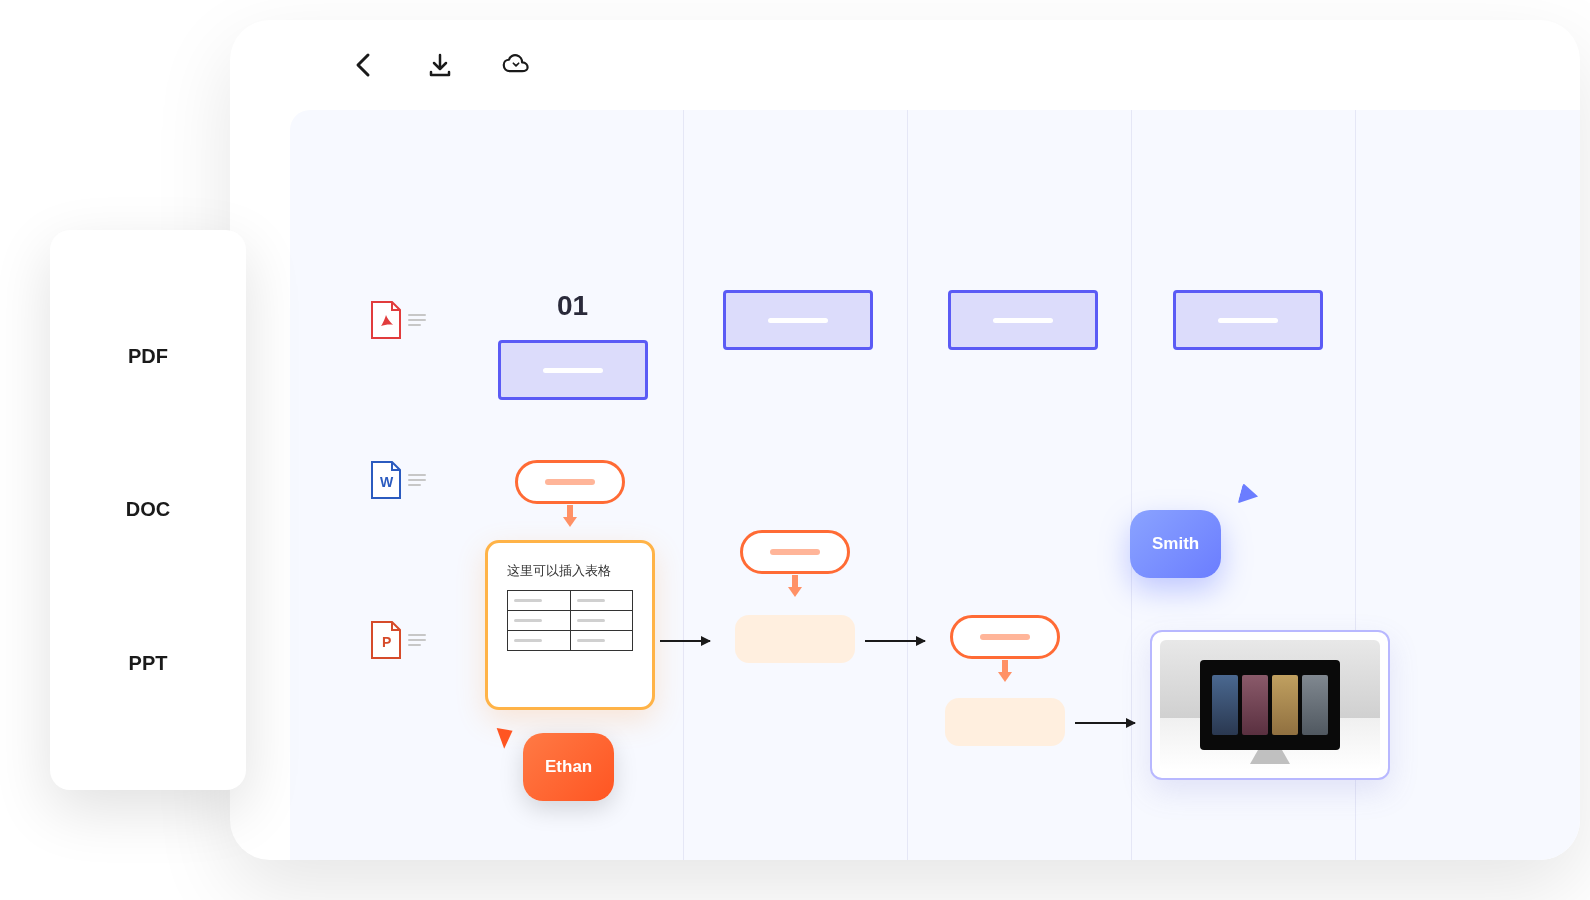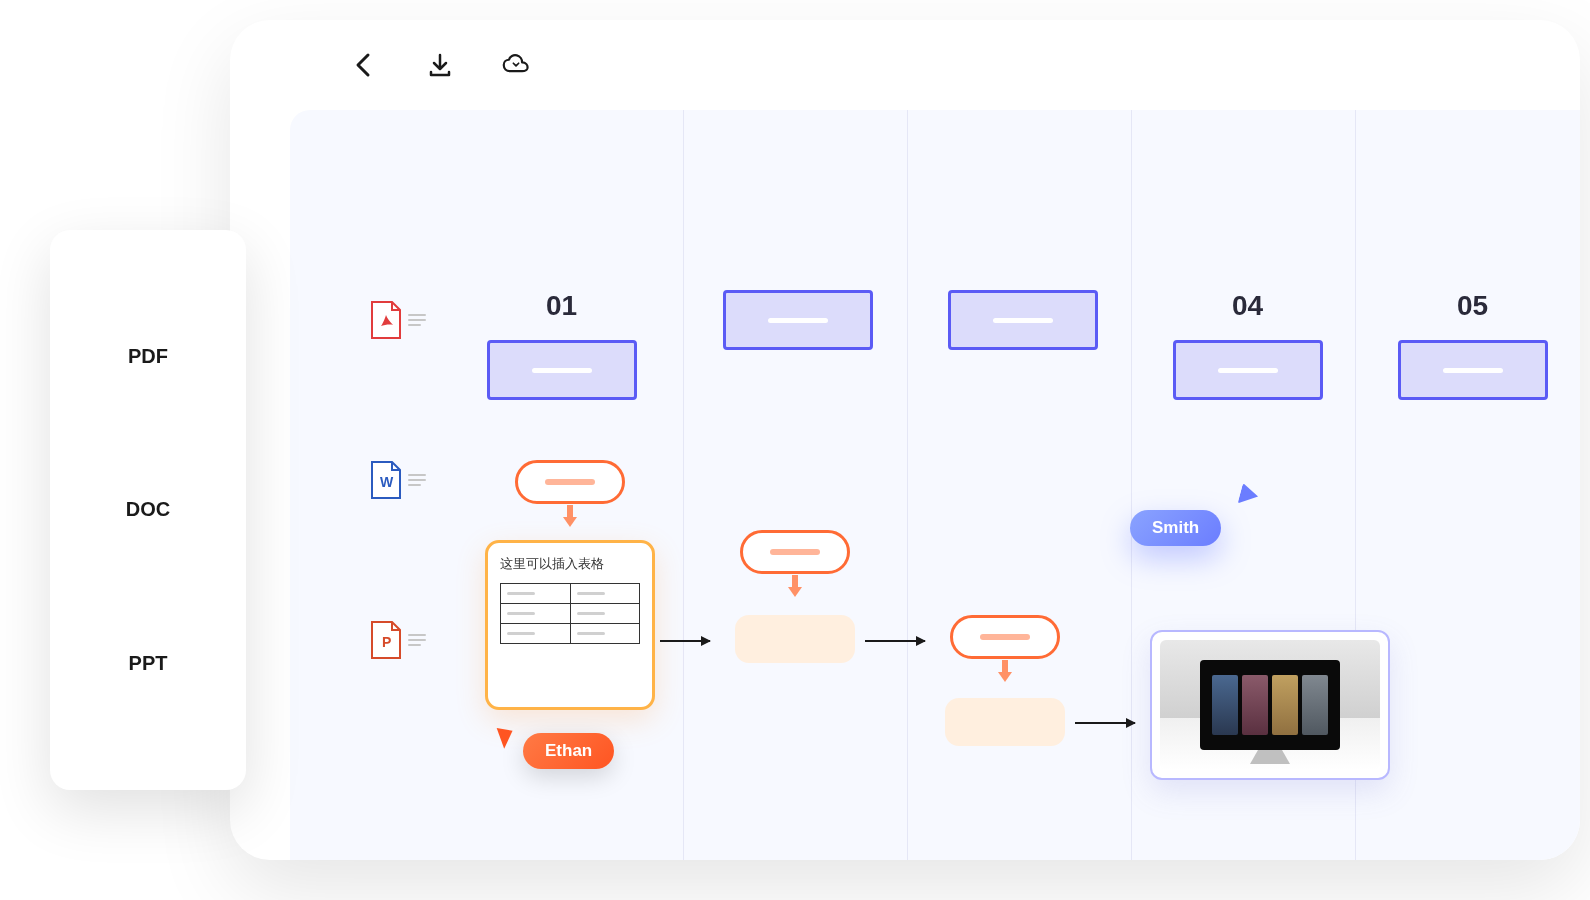--- a/index.html
+++ b/index.html
@@ -227,21 +227,21 @@
     }
 
     
     .table-card {
       position: absolute;
       width: 170px;
       height: 170px;
       background: #fff;
       border: 3px solid #ffb347;
       border-radius: 14px;
-      padding: 12px;
+      padding: 19px;
       box-shadow: 0 10px 30px rgba(255,150,50,0.2);
     }
     .table-card-text {
       font-size: 13px;
       color: #333;
       margin-bottom: 10px;
       line-height: 1.4;
     }
     .mini-table {
       width: 100%;
@@ -257,21 +257,21 @@
       display: block;
       width: 28px;
       height: 3px;
       background: #d0d0d0;
       border-radius: 2px;
     }
 
     
     .user-badge {
       position: absolute;
-      padding: 8px 22px;
+      padding: 24px 22px;
       border-radius: 20px;
       font-size: 17px;
       font-weight: 600;
       color: #fff;
       box-shadow: 0 8px 24px rgba(0,0,0,0.15);
     }
     .user-badge.orange {
       background: linear-gradient(135deg, #ff7a45, #ff5522);
     }
     .user-badge.blue {
@@ -446,36 +446,31 @@
     </div>
 
     <div class="columns">
       <div class="column"></div>
       <div class="column"></div>
       <div class="column"></div>
       <div class="column"></div>
       <div class="column"></div>
     </div>
 
-    <div class="column-header" style="left:159px">
+    <div class="column-header" style="left:170px">
       <span class="column-number">01</span>
       <div class="column-box"></div>
     </div>
     <div class="column-header" style="left:395px">
       <div class="column-box"></div>
     </div>
     <div class="column-header" style="left:620px">
       <div class="column-box"></div>
     </div>
     <div class="column-header" style="left:845px">
-      <span class="column-number">04</span>
-      <div class="column-box"></div>
-    </div>
-    <div class="column-header" style="left:1070px">
-      <span class="column-number">05</span>
       <div class="column-box"></div>
     </div>
 
     <div class="flow">
 
       <div class="pill-node" style="left:55px; top:20px">
         <div class="pill-arrow"></div>
       </div>
 
       <div class="table-card" style="left:25px; top:100px">

